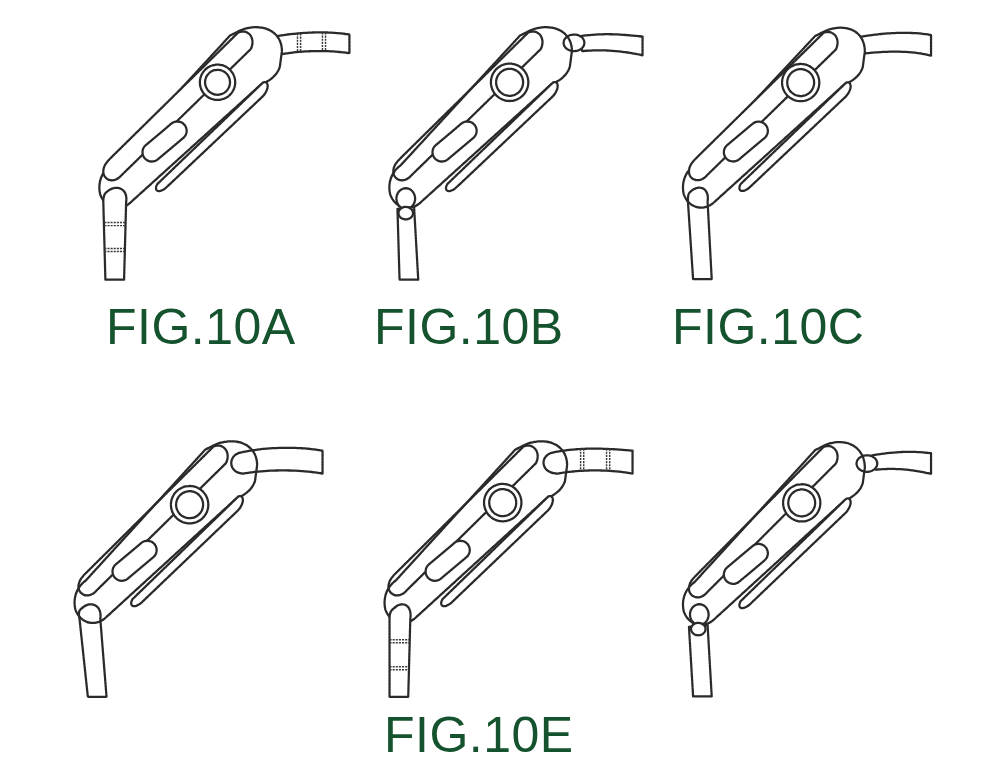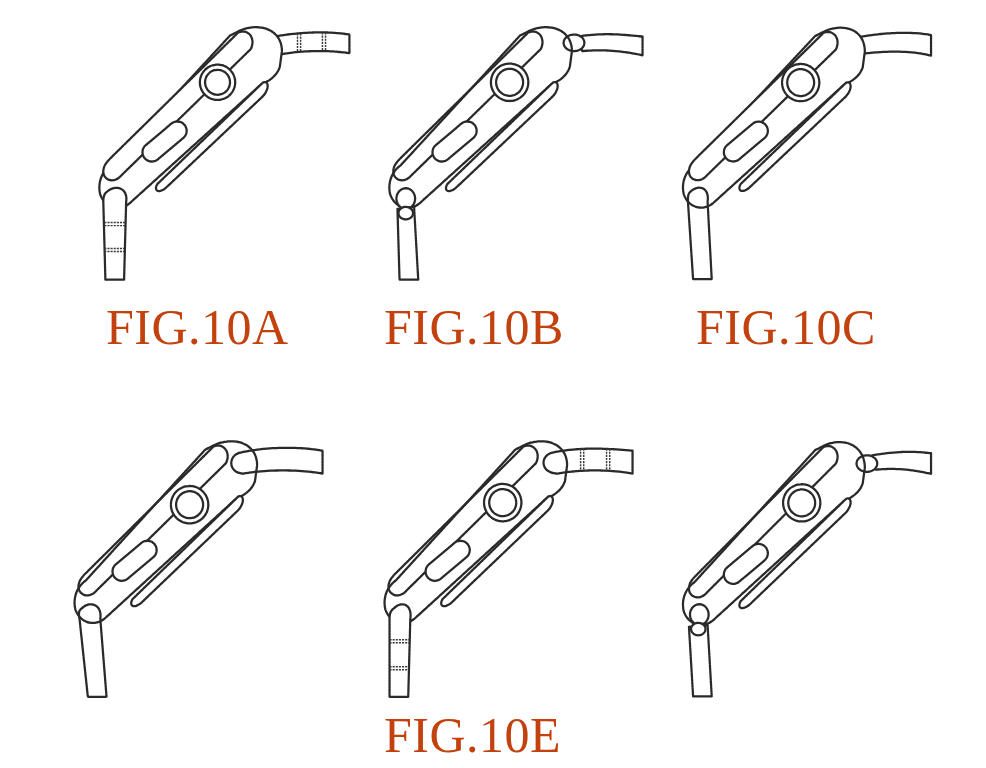--- a/index.html
+++ b/index.html
@@ -26,24 +26,24 @@
       height: 270px;
     }
     .figure svg {
       position: absolute;
       left: 0;
       top: 0;
       overflow: visible;
     }
     .fig-label {
       position: absolute;
-      font-family: Liberation Serif, serif;
+      font-family: Liberation Sans, sans-serif;
       font-size: 50px;
       line-height: 1;
-      color: #c2410c;
+      color: #14532d;
       white-space: nowrap;
       letter-spacing: 0.5px;
     }
     .ln { fill: none; stroke: #2a2a2a; stroke-width: 2.2; stroke-dasharray: 2.2 0.8; stroke-linecap: round; stroke-linejoin: round; }
     .ln-thin { fill: none; stroke: #3a3a3a; stroke-width: 1.4; stroke-dasharray: 2 1; }
     .white { fill: #ffffff; }
   </style>
 </head>
 <body>
 
@@ -121,41 +121,41 @@
       <circle class="ln white" cx="130" cy="60" r="18"></circle>
       <circle class="ln white" cx="130" cy="60" r="13"></circle>
       <rect class="ln white" x="52" y="108" width="50" height="18" rx="9" transform="rotate(-40 77 117)"></rect>
       <g>
         <ellipse class="ln white" cx="30" cy="172" rx="9" ry="10"></ellipse>
         <path class="ln white" d="M22,182 L38,180 L42,250 L24,250 Z"></path>
         <ellipse class="ln white" cx="30" cy="186" rx="7" ry="6"></ellipse>
       </g>
     </svg>
   </div>
-  <div class="fig-label" style="left:384px;top:302px;text-align:right;">FIG.10B</div>
+  <div class="fig-label" style="left:374px;top:302px;text-align:right;">FIG.10B</div>
 
   <div class="figure" style="left:660px;top:20px;">
     <svg width="300" height="270" viewBox="0 0 290 260">
       <g>
         <path class="ln" fill="url(#pDiag)" d="M182,18 C210,12 240,10 262,14 L262,34 C240,28 210,30 188,33 C174,34 172,20 182,18 Z"></path>
       </g>
       <g>
         <path class="ln white" d="M160,10 C180,2 198,10 198,30 L196,45 C193,55 183,60 178,62 L53,175 C43,185 28,182 23,168 C20,155 26,145 33,140 L150,15 Z"></path>
         <path class="ln white" d="M158,12 C168,8 175,18 170,28 L45,150 C38,158 28,154 28,146 C28,140 32,136 36,132 Z"></path>
         <path class="ln white" d="M180,60 C186,58 186,68 178,75 L88,160 C80,168 74,165 78,158 Z"></path>
       </g>
       <circle class="ln white" cx="136" cy="60" r="18"></circle>
       <circle class="ln white" cx="136" cy="60" r="13"></circle>
       <rect class="ln white" x="58" y="108" width="50" height="18" rx="9" transform="rotate(-40 83 117)"></rect>
       <g>
         <path class="ln" fill="url(#pDiag)" d="M30,165 C38,158 48,162 46,175 L50,250 L32,250 L27,175 C27,170 27,167 30,165 Z"></path>
       </g>
     </svg>
   </div>
-  <div class="fig-label" style="left:672px;top:302px;margin-left:24px;">FIG.10C</div>
+  <div class="fig-label" style="left:672px;top:302px;">FIG.10C</div>
 
   <div class="figure" style="left:50px;top:432px;">
     <svg width="300" height="270" viewBox="0 0 280 260">
       <g>
         <path class="ln" fill="url(#pCross)" d="M178,20 C205,14 235,14 258,18 L258,40 C235,36 205,36 182,40 C168,40 166,24 178,20 Z"></path>
       </g>
       <g>
         <path class="ln" fill="url(#pStipple)" d="M155,12 C175,4 195,12 195,32 L193,47 C190,57 180,62 175,64 L50,178 C40,188 25,185 20,171 C17,158 23,148 30,143 L145,17 Z"></path>
         <path class="ln" fill="url(#pStipple)" d="M153,14 C163,10 170,20 165,30 L40,153 C33,161 23,157 23,149 C23,143 27,139 31,135 Z"></path>
         <path class="ln white" d="M177,62 C183,60 183,70 175,77 L85,163 C77,171 71,168 75,161 Z"></path>

